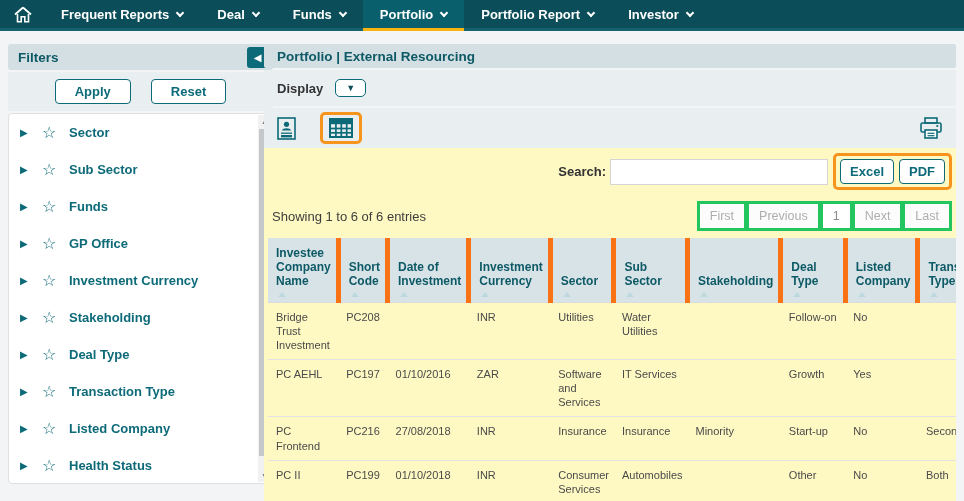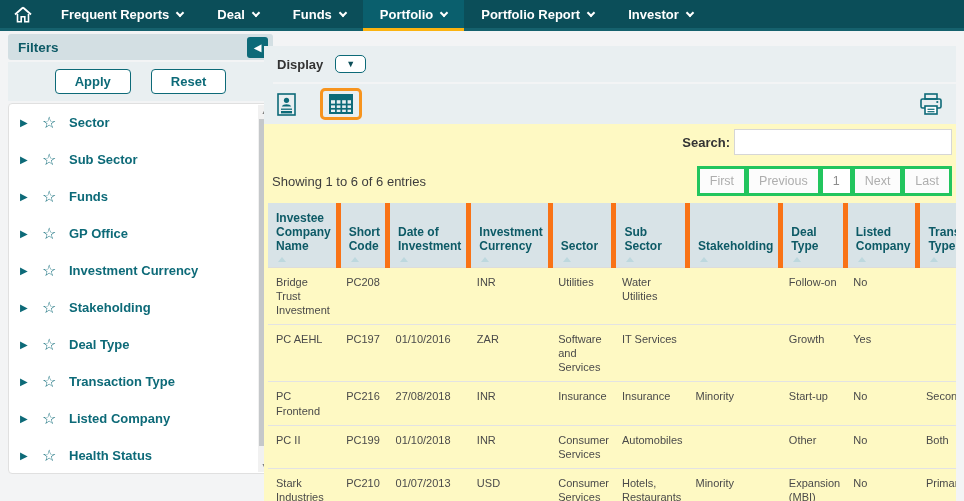--- a/index.html
+++ b/index.html
@@ -16,21 +16,21 @@
   .navbar::after { content:''; position:absolute; left:0; right:0; bottom:0; height:3px; background:var(--navbar-strip,#15616d); }
   .home-btn { display:flex; align-items:center; padding:0 12px 3px 14px; cursor:pointer; }
   .nav-item {
     position:relative; display:flex; align-items:center; gap:8px;
     padding:0 17px 3px 17px; color:#fff; font-size:13px; font-weight:bold; cursor:pointer;
   }
   .nav-item.active { background:var(--active-tab-bg,#0a5f6d); }
   .nav-item.active::after { content:''; position:absolute; left:0; right:0; bottom:0; height:3px; background:var(--active-tab-underline,#fbb310); z-index:2; }
   .chev { width:6px; height:6px; border-right:2px solid #fff; border-bottom:2px solid #fff; transform:rotate(45deg); margin-top:-3px; }
   
-  .sidebar { position:absolute; left:8px; top:34px; width:265px; }
+  .sidebar { position:absolute; left:8px; top:44px; width:265px; }
   .filters-bar {
     height:26px; background:var(--header-bar-bg,#d3dfe3); border-radius:3px;
     display:flex; align-items:center; justify-content:space-between; padding:0 5px 0 10px;
   }
   .filters-title { color:#0d5a66; font-weight:bold; font-size:13.5px; }
   .collapse-btn {
     width:21px; height:21px; background:var(--teal-accent,#0d6a78); border-radius:3px;
     color:#fff; font-size:10px; display:flex; align-items:center; justify-content:center; cursor:pointer;
   }
   .filters-actions {
@@ -209,20 +209,23 @@
         </div>
       <div class="scrollbar">
         <div class="scroll-btn up">▲</div>
         <div class="scroll-thumb"></div>
         <div class="scroll-btn down">▼</div>
       </div>
     </div>
   </div>
 
   <div class="main">
+    <div class="title-bar">
+      <span>Portfolio | External Resourcing</span>
+    </div>
 
     <div class="display-row">
       <span class="display-label">Display</span>
       <div class="display-select">
         <span class="select-caret">▼</span>
       </div>
     </div>
 
     <div class="toolbar">
       <span class="icon-btn">
@@ -263,20 +266,24 @@
             <line x1="8.5" y1="18.7" x2="15.5" y2="18.7" stroke="#0d6a78" stroke-width="1.2"></line>
           </svg>
         </span>
       </span>
     </div>
 
     <div class="content">
       <div class="search-row">
         <span class="search-label">Search:</span>
         <input class="search-input" type="text" value="" style="">
+        <span class="orange-box export-box">
+          <button class="export-btn">Excel</button>
+          <button class="export-btn">PDF</button>
+        </span>
       </div>
 
       <div class="meta-row">
         <span class="showing-text">Showing 1 to 6 of 6 entries</span>
         <span class="pagination" id="pagination">
             <span class="page-btn">First</span>
             <span class="page-btn">Previous</span>
             <span class="page-btn current">1</span>
             <span class="page-btn">Next</span>
             <span class="page-btn">Last</span>

